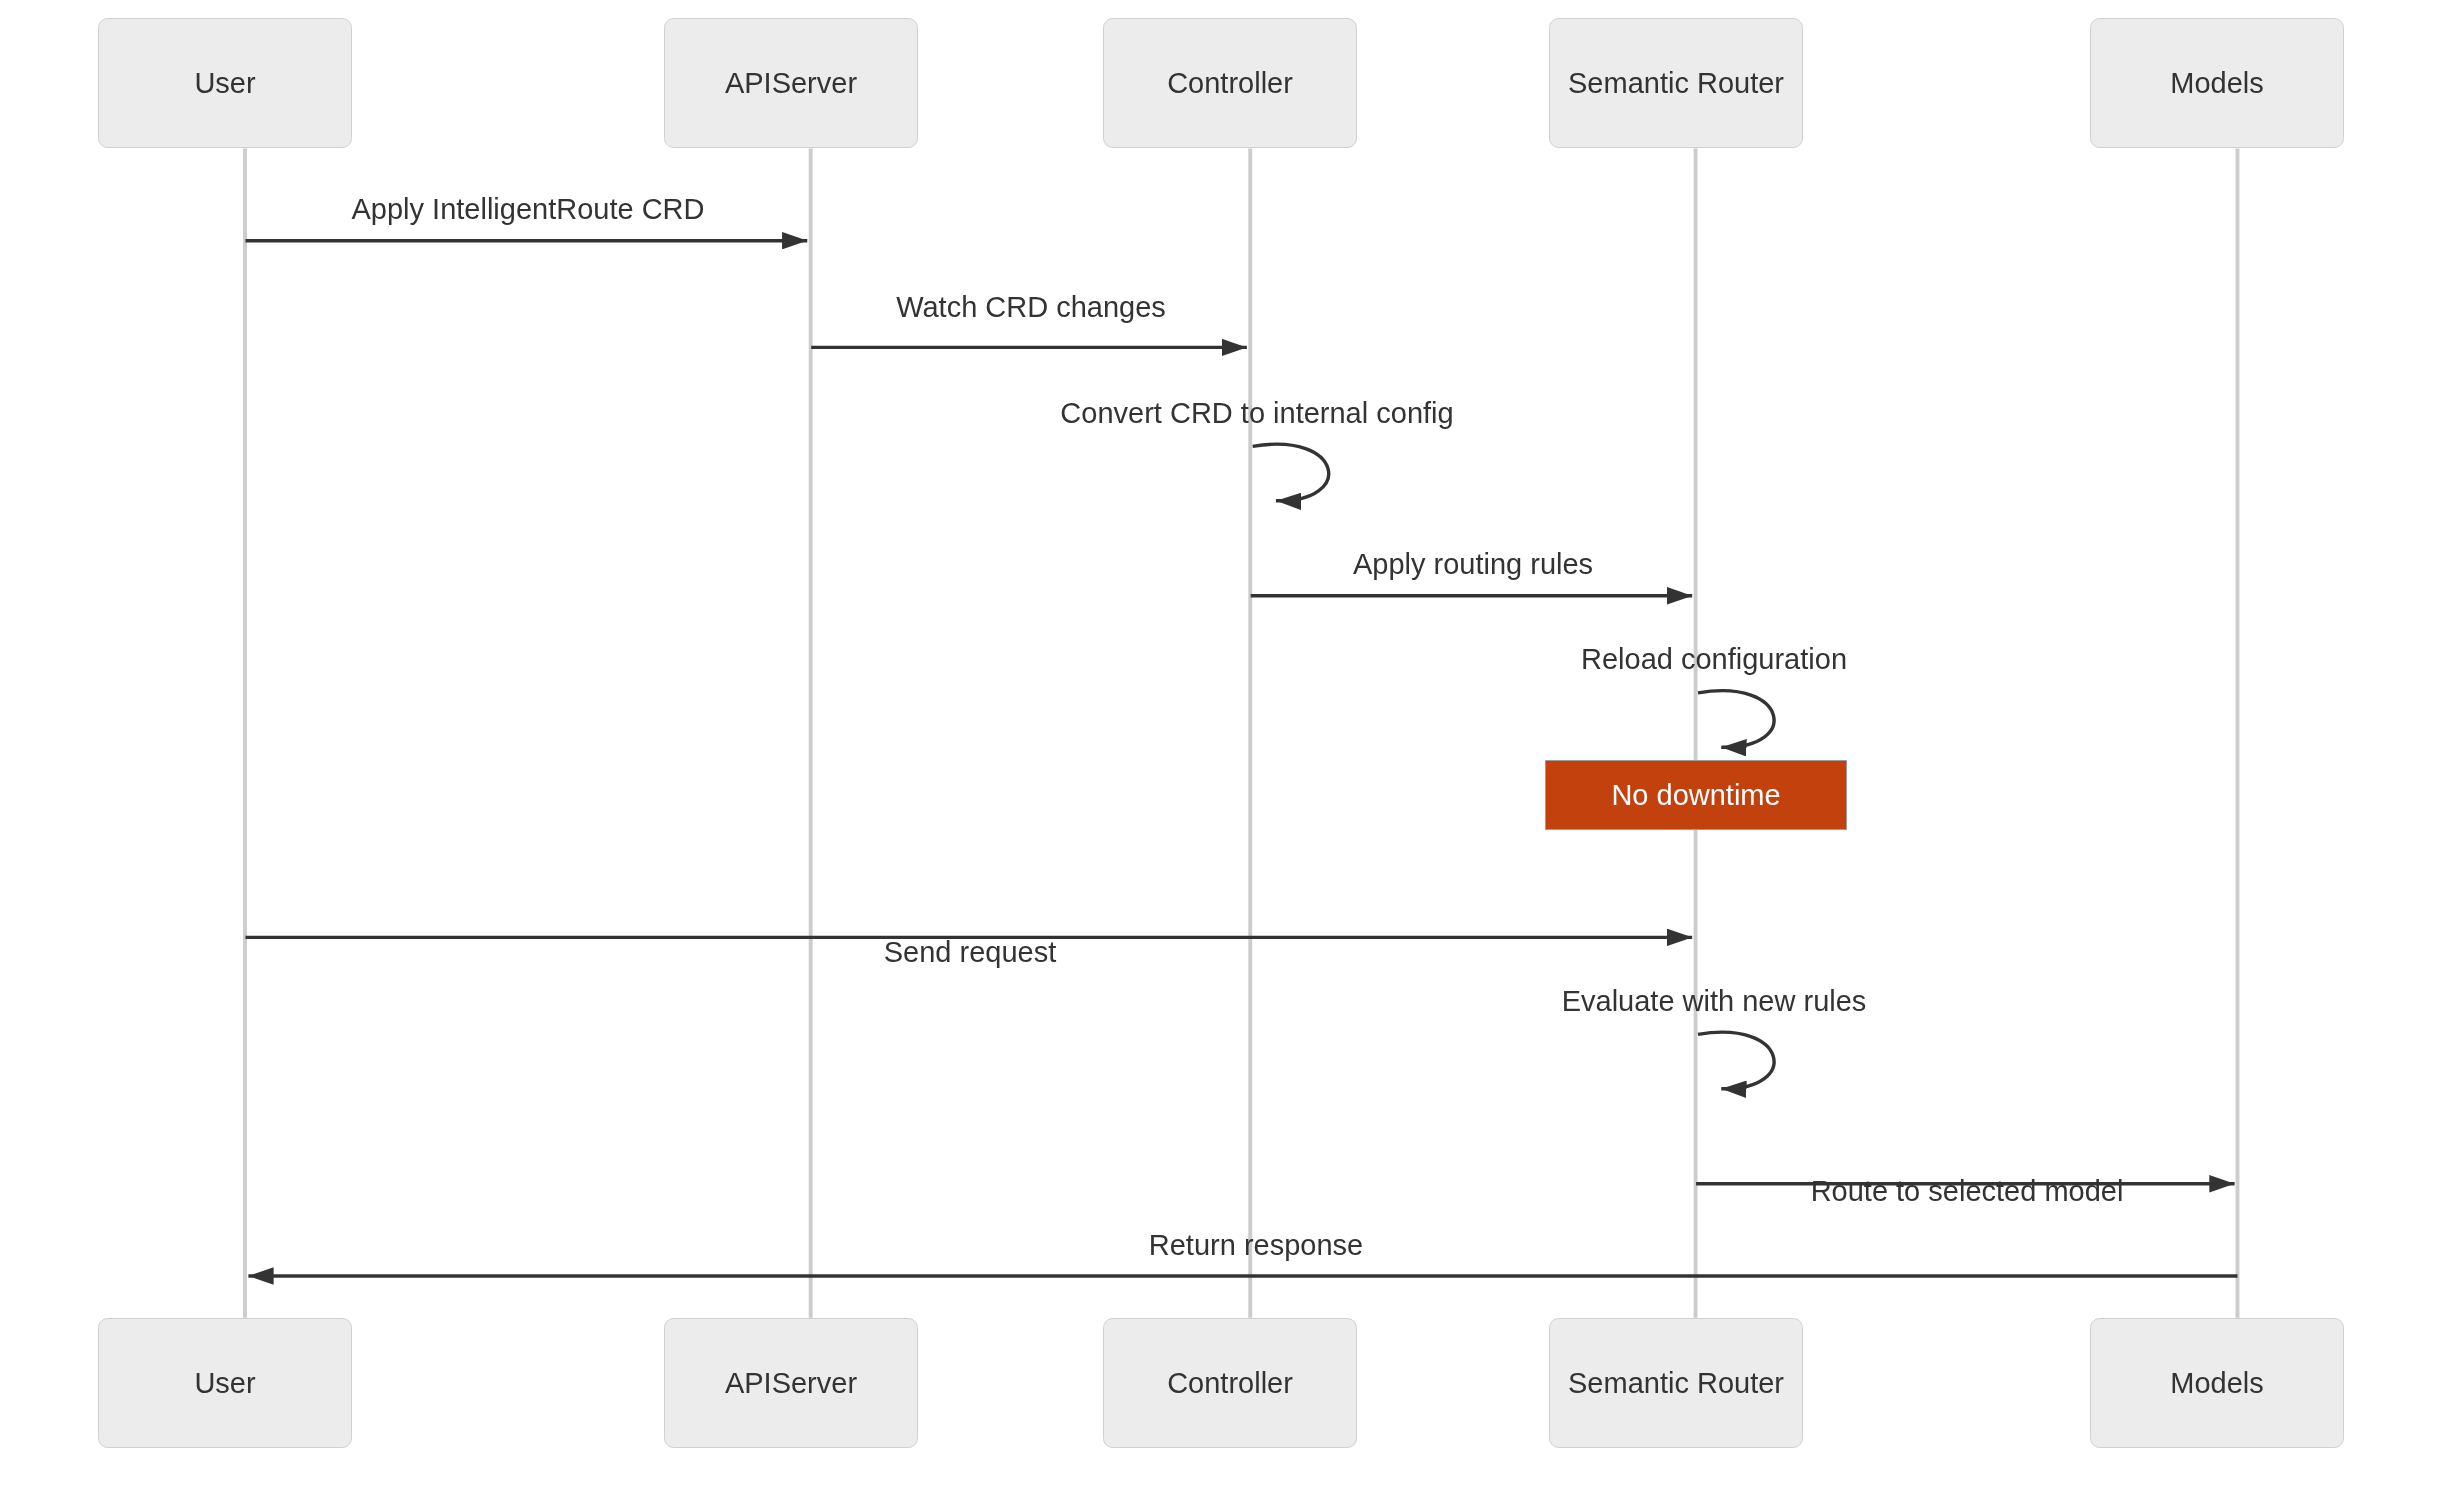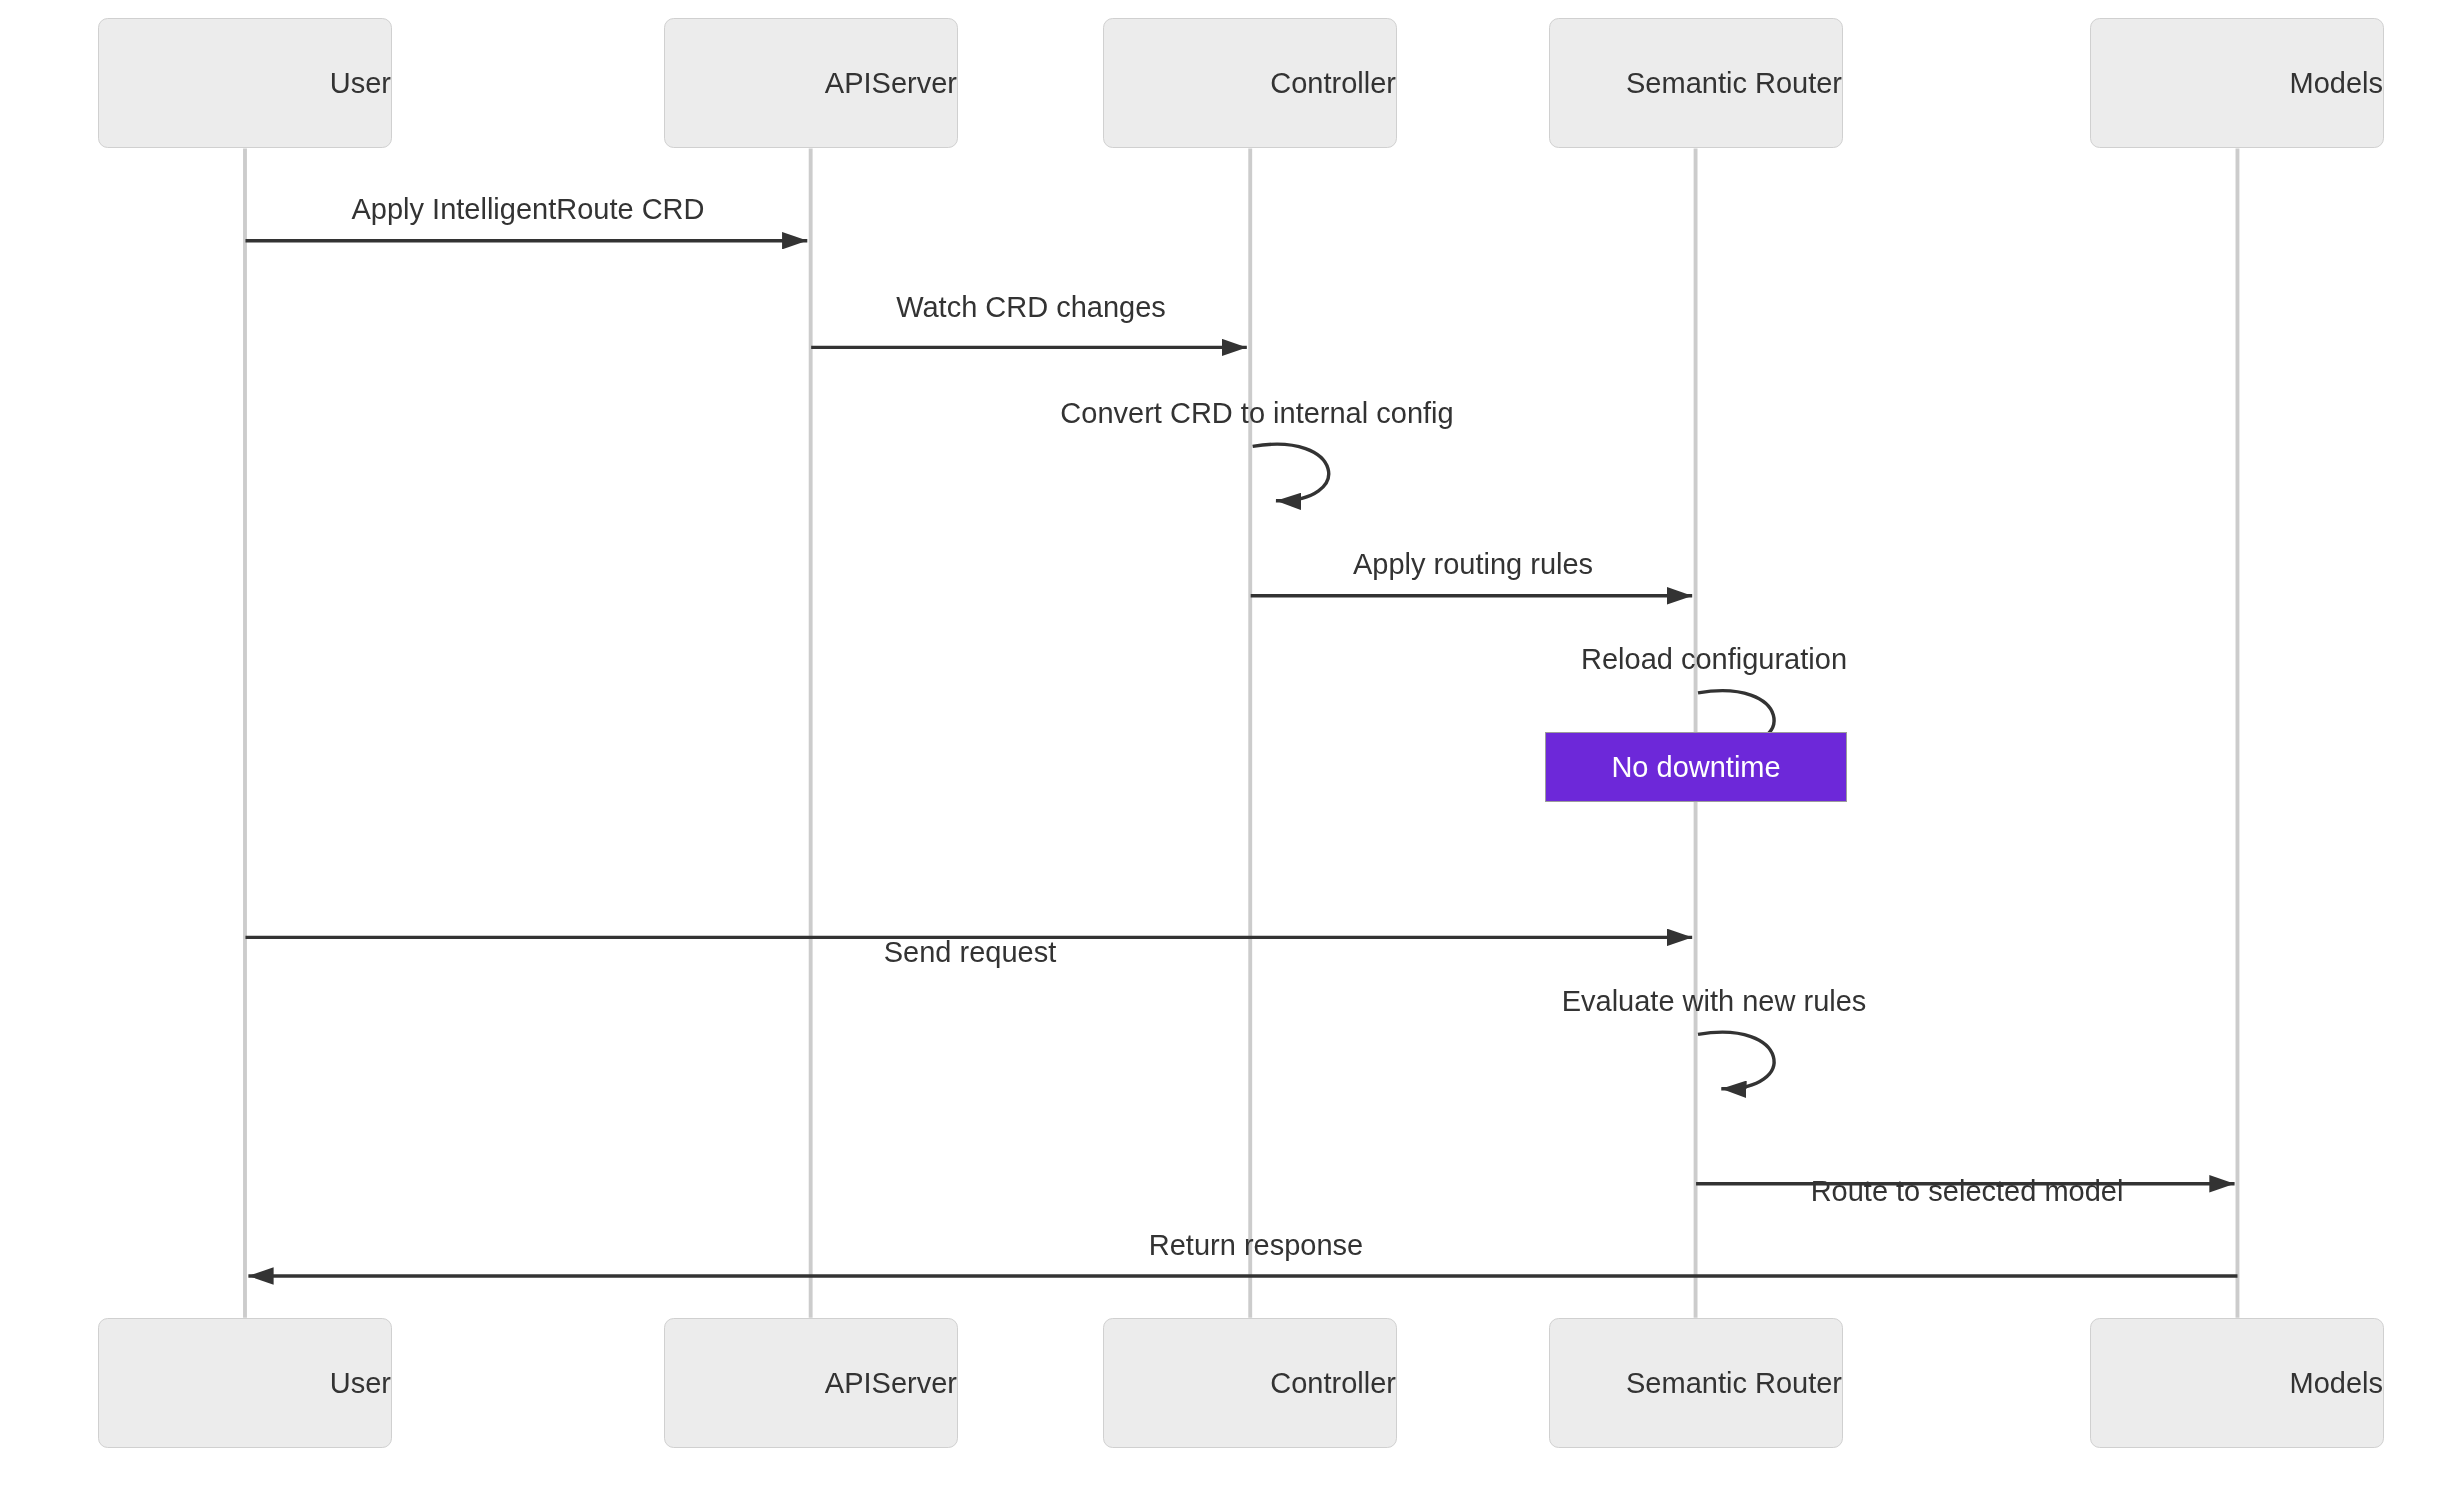--- a/index.html
+++ b/index.html
@@ -26,47 +26,47 @@
     stroke: #cccccc;
     stroke-width: 4;
   }
   .msg-line {
     stroke: #333333;
     stroke-width: 3.5;
     fill: none;
   }
   .actor-box {
     position: absolute;
-    width: 294px;
+    width: 254px;
     height: 130px;
     background: #ececec;
     border: 1.9px solid #d0d0d0;
     border-radius: 9.7px;
     box-sizing: border-box;
     display: flex;
     align-items: center;
-    justify-content: flex-end;
+    justify-content: center;
     font-size: 29px;
     color: #333333;
   }
   .msg-label {
     position: absolute;
     transform: translateX(-50%);
     white-space: nowrap;
     font-size: 29px;
     line-height: 35px;
     color: #333333;
   }
   .note-box {
     position: absolute;
     left: 1545px;
-    top: 732px;
+    top: 760px;
     width: 302px;
     height: 70px;
-    background: #6d28d9;
+    background: #c2410c;
     border: 1.9px solid #9c9c9c;
     box-sizing: border-box;
     display: flex;
     align-items: center;
     justify-content: center;
     font-size: 29px;
     color: #ffffff;
   }
 </style>
 </head>

